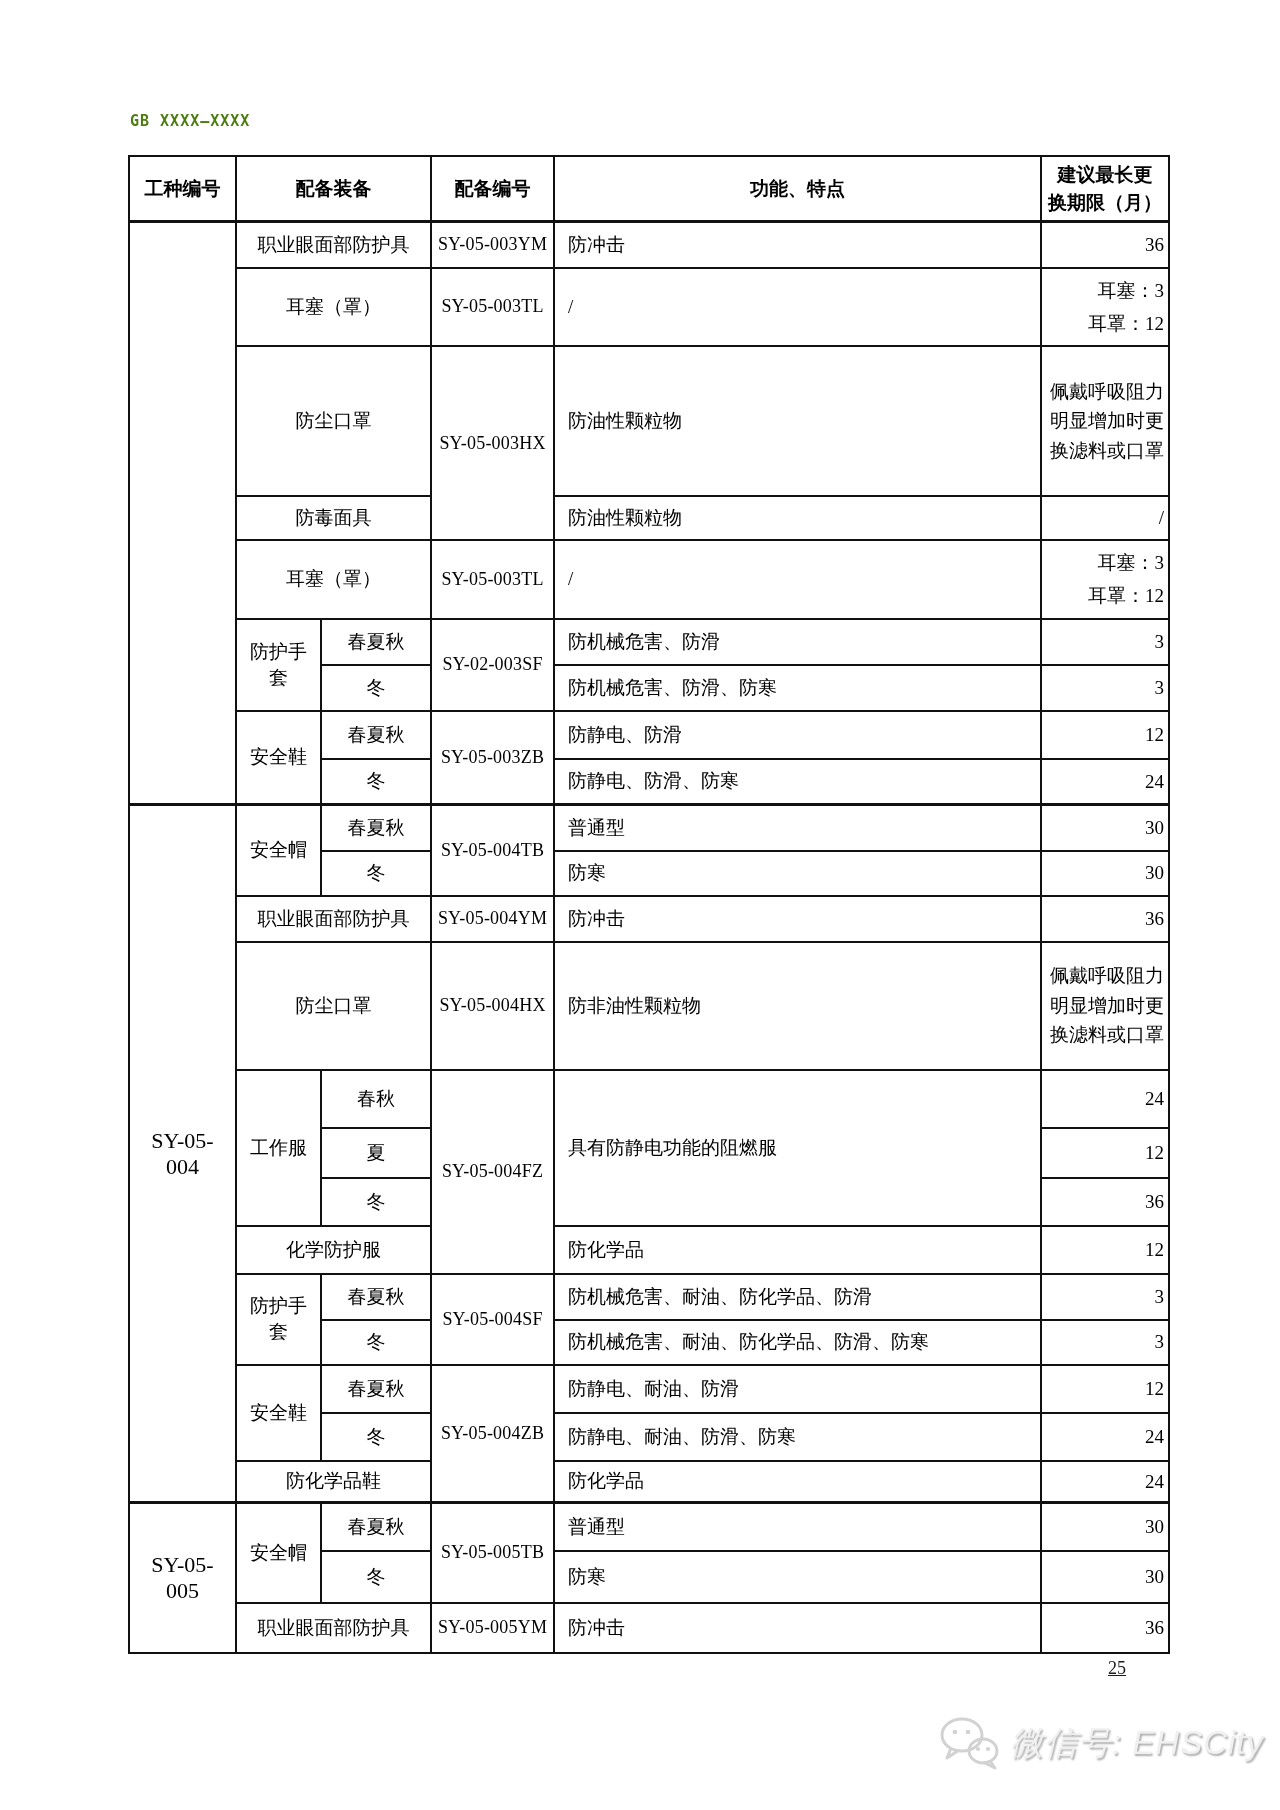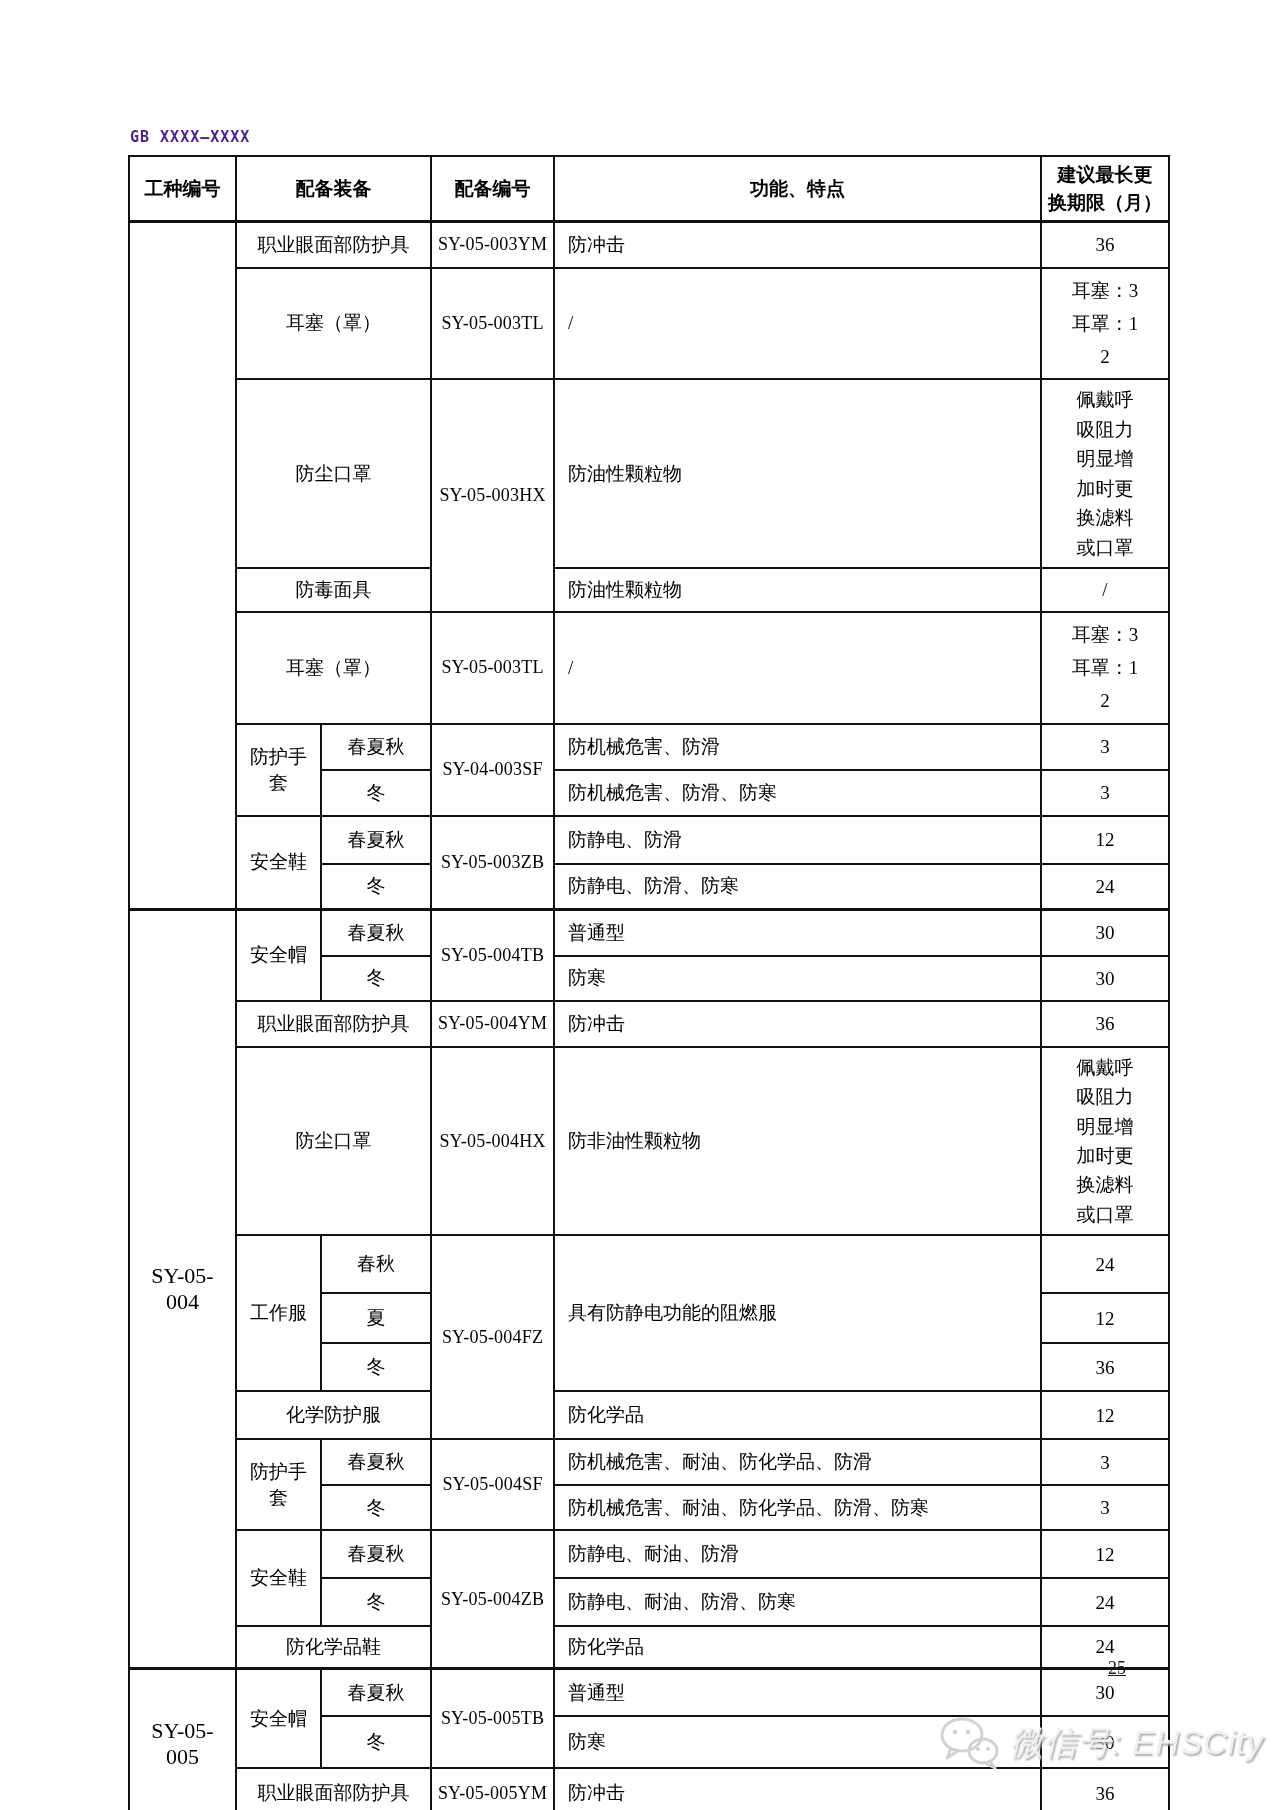--- a/index.html
+++ b/index.html
@@ -7,26 +7,26 @@
     width: 1280px; height: 1810px;
     background: #ffffff;
     position: relative;
     font-family: "Liberation Serif", "DejaVu Serif", serif;
     color: #000;
     overflow: hidden;
   }
 
   .doc-code {
     position: absolute;
-    left: 130px; top: 128px;
+    left: 130px; top: 112px;
     font-family: "DejaVu Sans Mono", "Liberation Mono", monospace;
     font-size: 15px;
     font-weight: 600;
     letter-spacing: 1px;
-    color: #4c1d95;
+    color: #4d7c0f;
   }
 
   table.gb-table {
     position: absolute;
     left: 128px; top: 155px;
     width: 1040px;
     border-collapse: collapse;
     table-layout: fixed;
     border: 2px solid #111;
   }
@@ -48,21 +48,22 @@
   .gb-table tr.sec > td { border-top-width: 3px; }
   .gb-table tr.intra > td { border-top-width: 1px; }
 
   .gb-table td.c-fn {
     text-align: left;
     padding: 4px 8px 4px 13px;
   }
   .gb-table td.c-period {
     word-break: break-all;
     line-height: 1.55;
-    padding: 5px 28px;
+    padding: 5px 4px;
+    text-align: right;
   }
   .gb-table td.c-period div { line-height: 1.75; }
   .gb-table td.c-code {
     font-size: 18px;
     letter-spacing: 0.2px;
     padding: 4px 2px;
   }
   .gb-table td.c-job { font-size: 22px; }
 
   .page-number {
@@ -149,21 +150,21 @@
         <td class="c-code">SY-05-003TL</td>
         <td class="c-fn">/</td>
         <td class="c-period">
           <div>耳塞：3</div>
           <div>耳罩：12</div>
         </td>
       </tr>
       <tr style="height: 46px;">
         <td class="c-equip" rowspan="2">防护手套</td>
         <td class="c-season">春夏秋</td>
-        <td class="c-code" rowspan="2">SY-04-003SF</td>
+        <td class="c-code" rowspan="2">SY-02-003SF</td>
         <td class="c-fn">防机械危害、防滑</td>
         <td class="c-period">3</td>
       </tr>
       <tr class="intra" style="height: 46px;">
         <td class="c-season">冬</td>
         <td class="c-fn">防机械危害、防滑、防寒</td>
         <td class="c-period">3</td>
       </tr>
       <tr style="height: 48px;">
         <td class="c-equip" rowspan="2">安全鞋</td>

